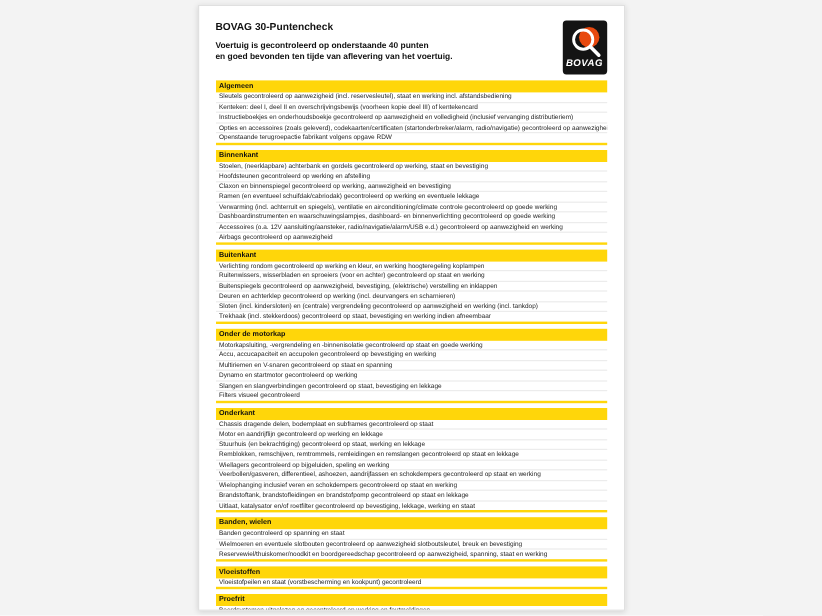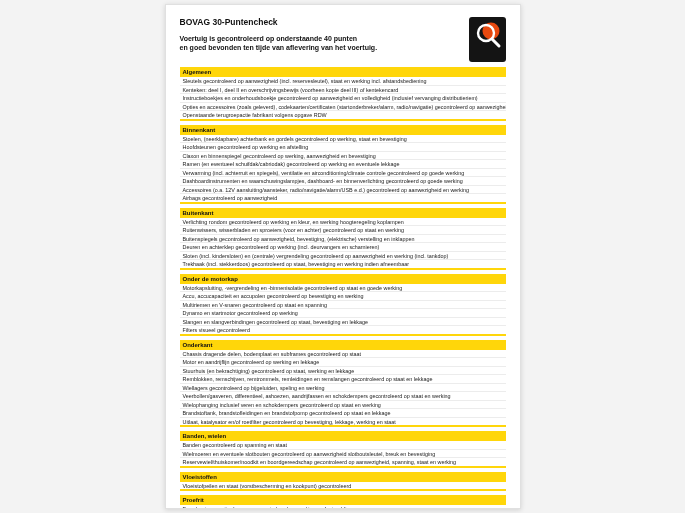--- a/index.html
+++ b/index.html
@@ -32,21 +32,20 @@
       margin-top:8px;font-size:7px;font-weight:bold;color:#111;
       line-height:8.5px;width:250px;
     }
     .logo{
       position:absolute;top:12px;right:14px;
       width:37px;height:45px;
       background:var(--logo-black);
       border-radius:3px;
       display:flex;flex-direction:column;align-items:center;
       padding-top:2px;
-      gap:12px;
     }
     .logo svg{display:block;}
     .logo-text{
       color:#fff;font-weight:bold;font-style:italic;
       font-size:8px;letter-spacing:.4px;margin-top:-1px;
     }
     #sections{margin-top:15px;}
     .section{
       border-bottom:2px solid var(--yellow);
       margin-bottom:4px;

